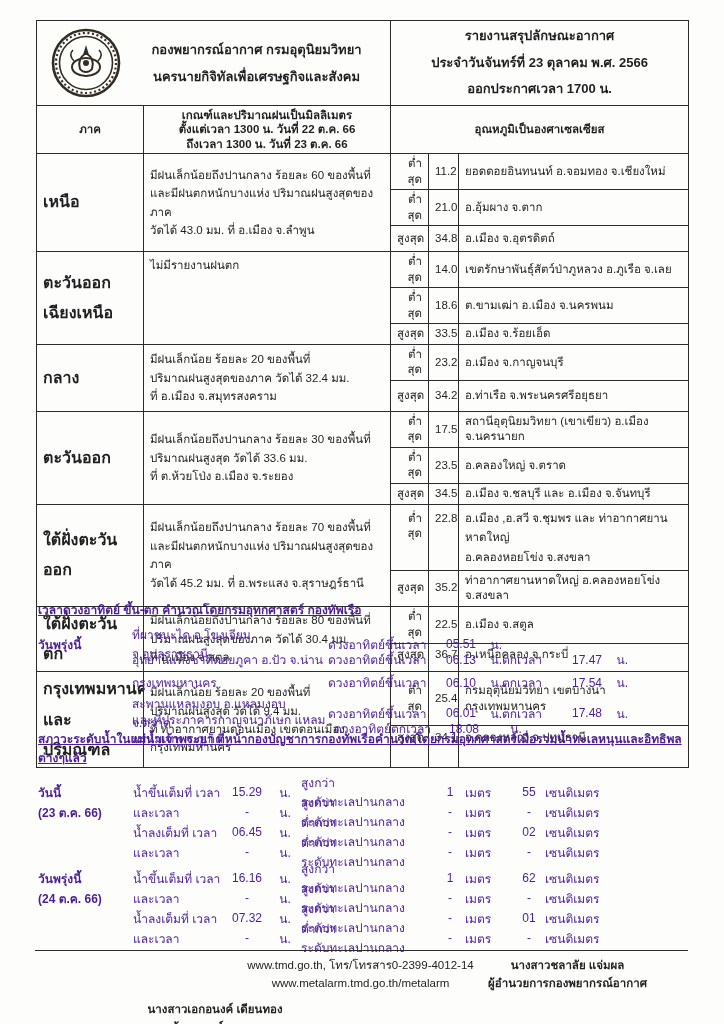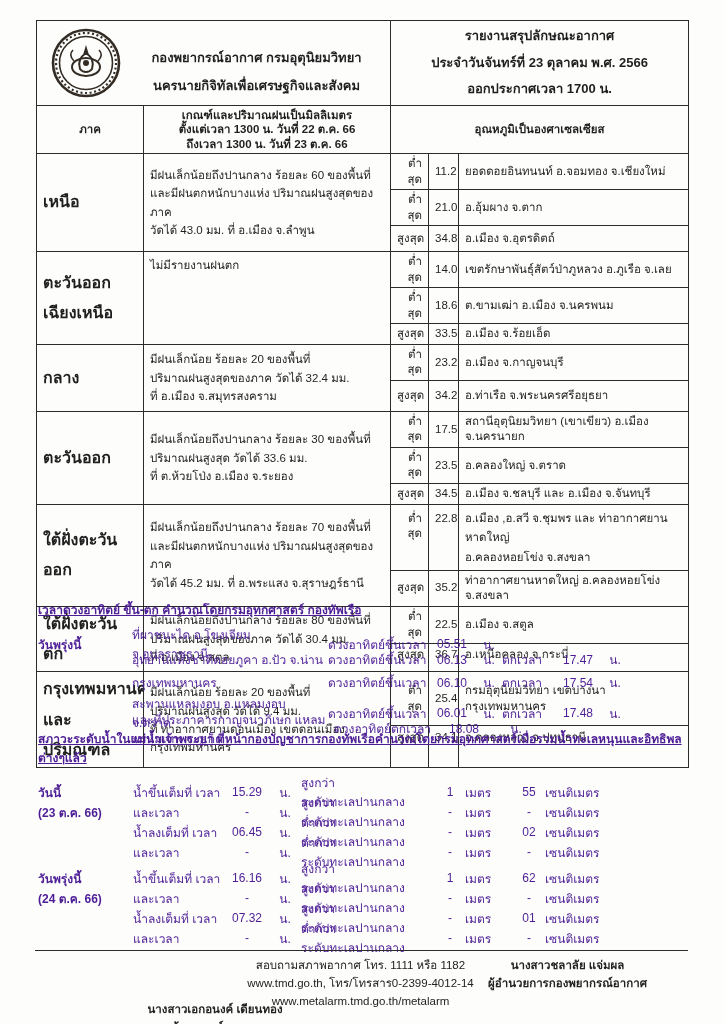--- a/index.html
+++ b/index.html
@@ -13,38 +13,38 @@
 
   
   table.main {
     position:absolute; left:36px; top:20px; width:652px;
     border-collapse:collapse; table-layout:fixed;
     font-size:11.5px; line-height:1.35; color:#1f1f1f;
   }
   table.main td { border:1.5px solid #2b2b2b; padding:2px 6px; vertical-align:middle; overflow:hidden; }
 
   td.hdr-left { padding:6px 8px; }
-  .hdr-left-flex { display:flex; align-items:flex-end; height:100%; }
+  .hdr-left-flex { display:flex; align-items:center; height:100%; }
   .seal-wrap { width:86px; flex:0 0 86px; display:flex; justify-content:center; }
   .hdr-agency { flex:1; text-align:center; font-weight:bold; font-size:13px; line-height:2.1; }
   td.hdr-right { text-align:center; font-weight:bold; font-size:13px; line-height:2.05; }
 
   td.colhead { text-align:center; font-weight:bold; font-size:11.5px; line-height:1.25; padding:3px 4px; }
   td.region  { font-weight:bold; vertical-align:top; padding-top:5px; font-size:16px; line-height:1.9; }
   td.raincell{ vertical-align:middle; line-height:1.6; padding-left:8px; }
   td.tlabel  { text-align:right; padding:1px 2px; }
   td.tvalue  { text-align:center; padding:1px 2px; }
   td.tplace  { padding-left:8px; line-height:1.35; }
 
   
   .section { position:absolute; left:38px; font-size:12px; color:#4c1d95; }
   .sec-head { font-weight:bold; text-decoration:underline; font-size:12px; margin-bottom:6px; }
 
   .sun-row { display:grid; grid-template-columns:94px 196px 100px 48px 26px 52px 48px 26px; height:23px; align-items:center; }
-  .sun-row .c-time { text-align:center; }
+  .sun-row .c-time { text-align:right; }
   .sun-last { display:flex; height:23px; align-items:center; }
   .sun-last .place2 { width:296px; padding-left:94px; }
   .sun-last .setlab { width:104px; }
   .sun-last .t { width:52px; text-align:center; }
 
   .water-block .w-row { display:grid; grid-template-columns:95px 92px 44px 32px 134px 30px 48px 32px 80px; height:20px; align-items:center; }
   .w-row .c-center { text-align:center; }
   .w-day { font-weight:bold; }
 
   
@@ -398,21 +398,20 @@
     </div>
   </div>
 
   <div class="foot-rule"></div>
   <div class="foot-col foot-left">
     <div>นางสาวเอกอนงค์ เดียนทอง</div>
     <div>ผู้พยากรณ์อากาศ</div>
     <div>กองพยากรณ์อากาศ</div>
   </div>
   <div class="foot-col foot-mid">
-    <div>สอบถามสภาพอากาศ โทร. 1111 หรือ 1182</div>
     <div>www.tmd.go.th, โทร/โทรสาร0-2399-4012-14</div>
     <div>www.metalarm.tmd.go.th/metalarm</div>
   </div>
   <div class="foot-col foot-right">
     <div>นางสาวชลาลัย  แจ่มผล</div>
     <div>ผู้อำนวยการกองพยากรณ์อากาศ</div>
   </div>
 
 </div>
 

